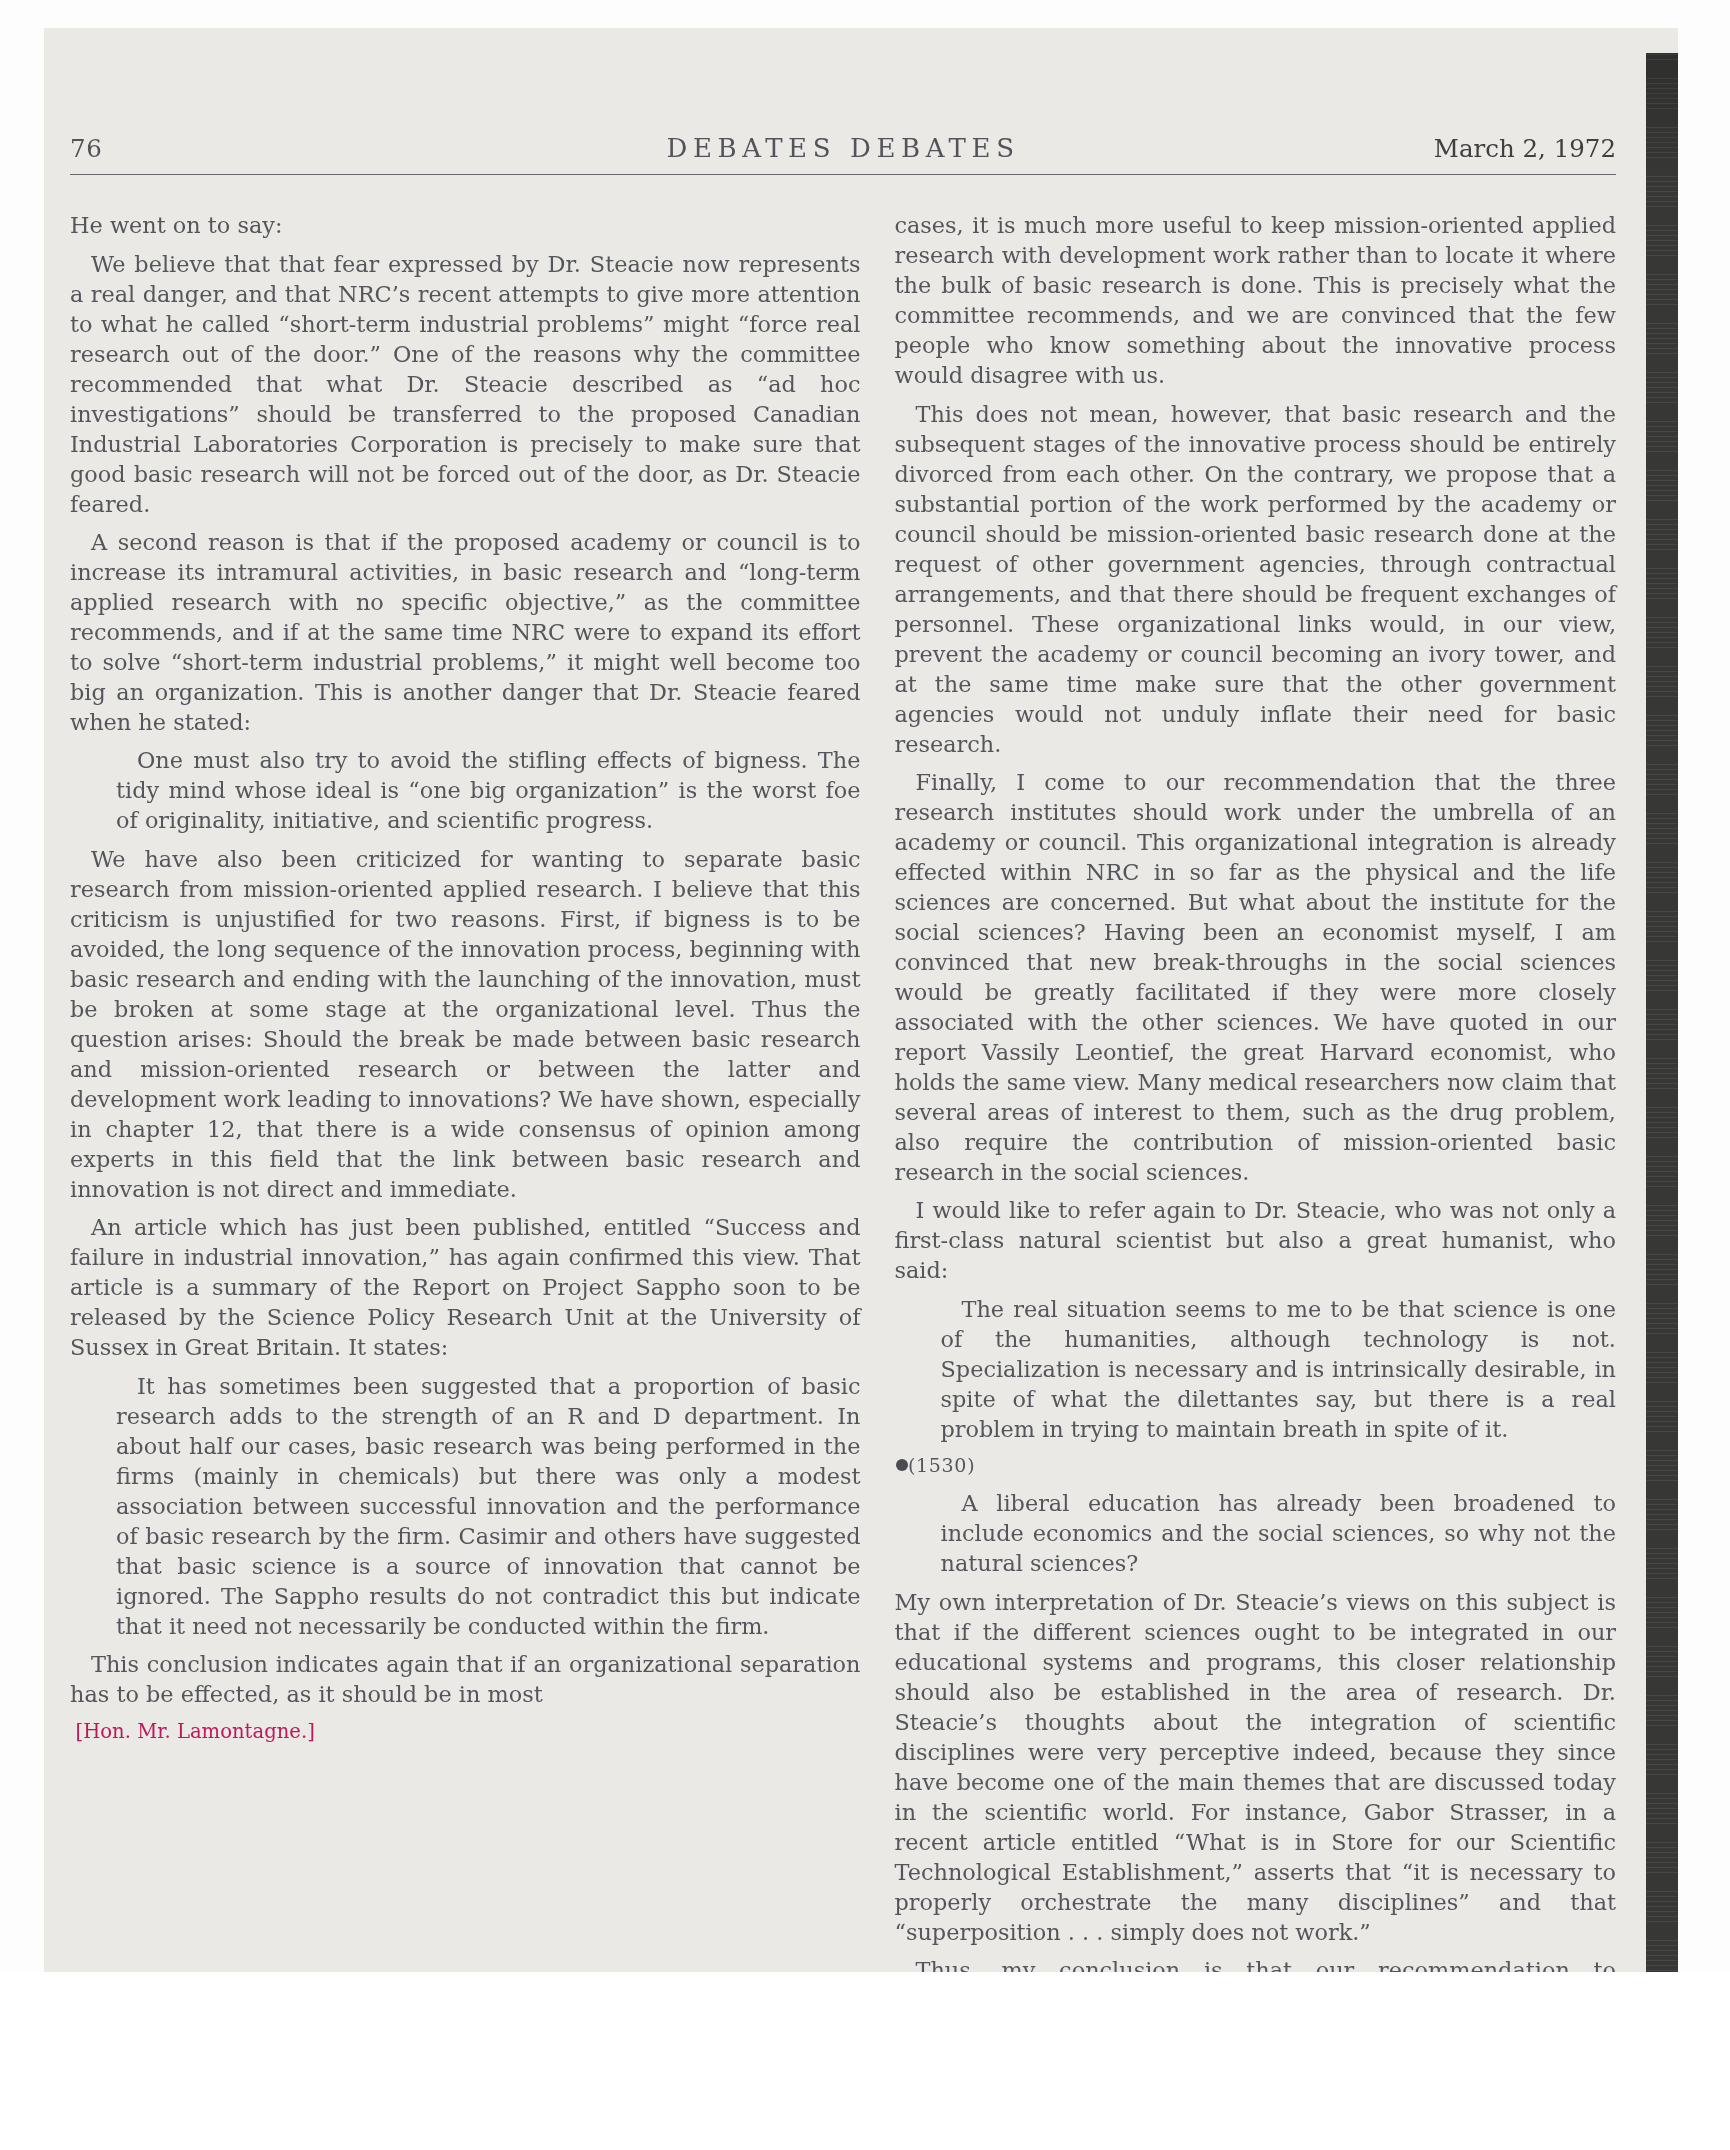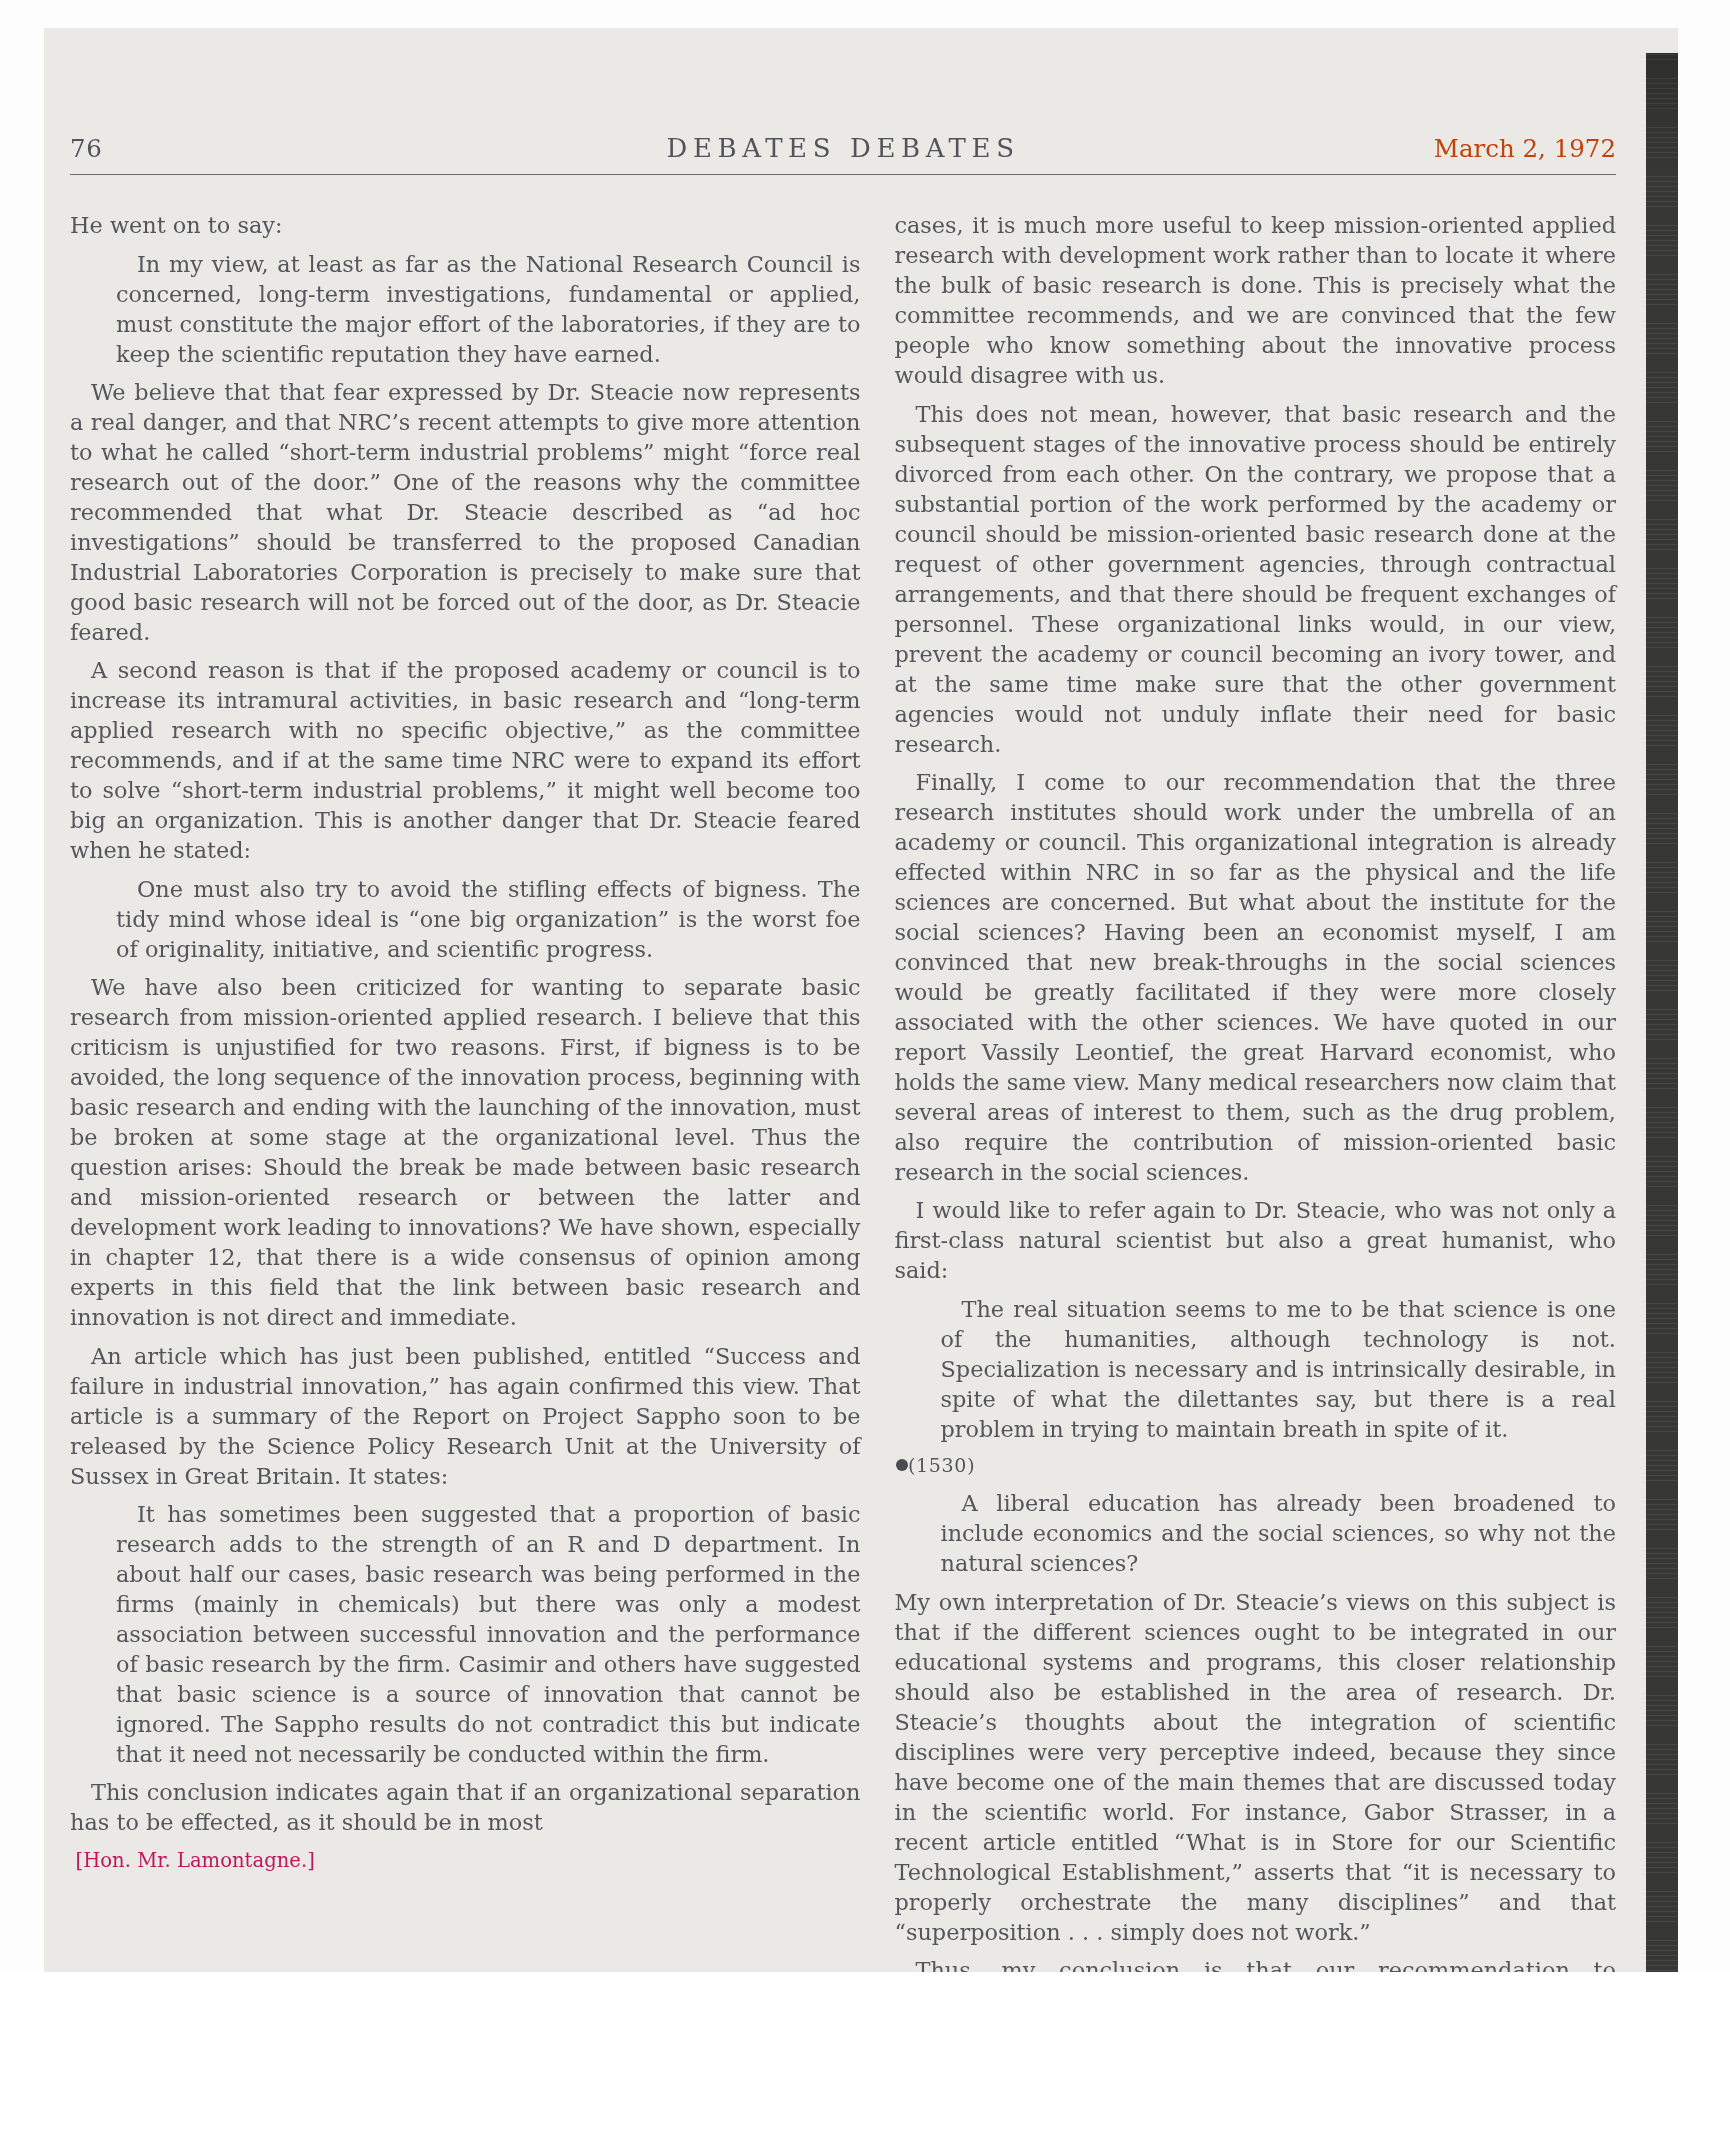--- a/index.html
+++ b/index.html
@@ -60,21 +60,21 @@
     letter-spacing: 0.7px;
   }
   .header-title {
     font-size: 26px;
     letter-spacing: 5.6px;
     color: #53545a;
     white-space: nowrap;
   }
   .header-date {
     font-size: 24.5px;
-    color: #c2410c;
+    color: #404040;
   }
   .columns {
     display: flex;
     margin-top: 35px;
     gap: 34px;
   }
   .col-left  { width: 791px; }
   .col-right { width: 722px; }
   .para {
     margin: 0 0 8.4px 0;
@@ -133,21 +133,20 @@
         <div class="header-title">DEBATES DEBATES</div>
         <div class="header-right">
           <span class="header-date">March 2, 1972</span>
         </div>
       </div>
 
       <div class="columns">
 
         <div class="col-left">
           <p class="para lead">He went on to say:</p>
-          <p class="quote">In my view, at least as far as the National Research Council is concerned, long-term investigations, fundamental or applied, must constitute the major effort of the laboratories, if they are to keep the scientific reputation they have earned.</p>
           <p class="para indent">We believe that that fear expressed by Dr. Steacie now represents a real danger, and that NRC’s recent attempts to give more attention to what he called “short-term industrial problems” might “force real research out of the door.” One of the reasons why the committee recommended that what Dr. Steacie described as “ad hoc investigations” should be transferred to the proposed Canadian Industrial Laboratories Corporation is precisely to make sure that good basic research will not be forced out of the door, as Dr. Steacie feared.</p>
           <p class="para indent">A second reason is that if the proposed academy or council is to increase its intramural activities, in basic research and “long-term applied research with no specific objective,” as the committee recommends, and if at the same time NRC were to expand its effort to solve “short-term industrial problems,” it might well become too big an organization. This is another danger that Dr. Steacie feared when he stated:</p>
           <p class="quote">One must also try to avoid the stifling effects of bigness. The tidy mind whose ideal is “one big organization” is the worst foe of originality, initiative, and scientific progress.</p>
           <p class="para indent">We have also been criticized for wanting to separate basic research from mission-oriented applied research. I believe that this criticism is unjustified for two reasons. First, if bigness is to be avoided, the long sequence of the innovation process, beginning with basic research and ending with the launching of the innovation, must be broken at some stage at the organizational level. Thus the question arises: Should the break be made between basic research and mission-oriented research or between the latter and development work leading to innovations? We have shown, especially in chapter 12, that there is a wide consensus of opinion among experts in this field that the link between basic research and innovation is not direct and immediate.</p>
           <p class="para indent">An article which has just been published, entitled “Success and failure in industrial innovation,” has again confirmed this view. That article is a summary of the Report on Project Sappho soon to be released by the Science Policy Research Unit at the University of Sussex in Great Britain. It states:</p>
           <p class="quote">It has sometimes been suggested that a proportion of basic research adds to the strength of an R and D department. In about half our cases, basic research was being performed in the firms (mainly in chemicals) but there was only a modest association between successful innovation and the performance of basic research by the firm. Casimir and others have suggested that basic science is a source of innovation that cannot be ignored. The Sappho results do not contradict this but indicate that it need not necessarily be conducted within the firm.</p>
           <p class="para indent">This conclusion indicates again that if an organizational separation has to be effected, as it should be in most</p>
           <div class="footer-attribution">[Hon. Mr. Lamontagne.]</div>
         </div>
 

